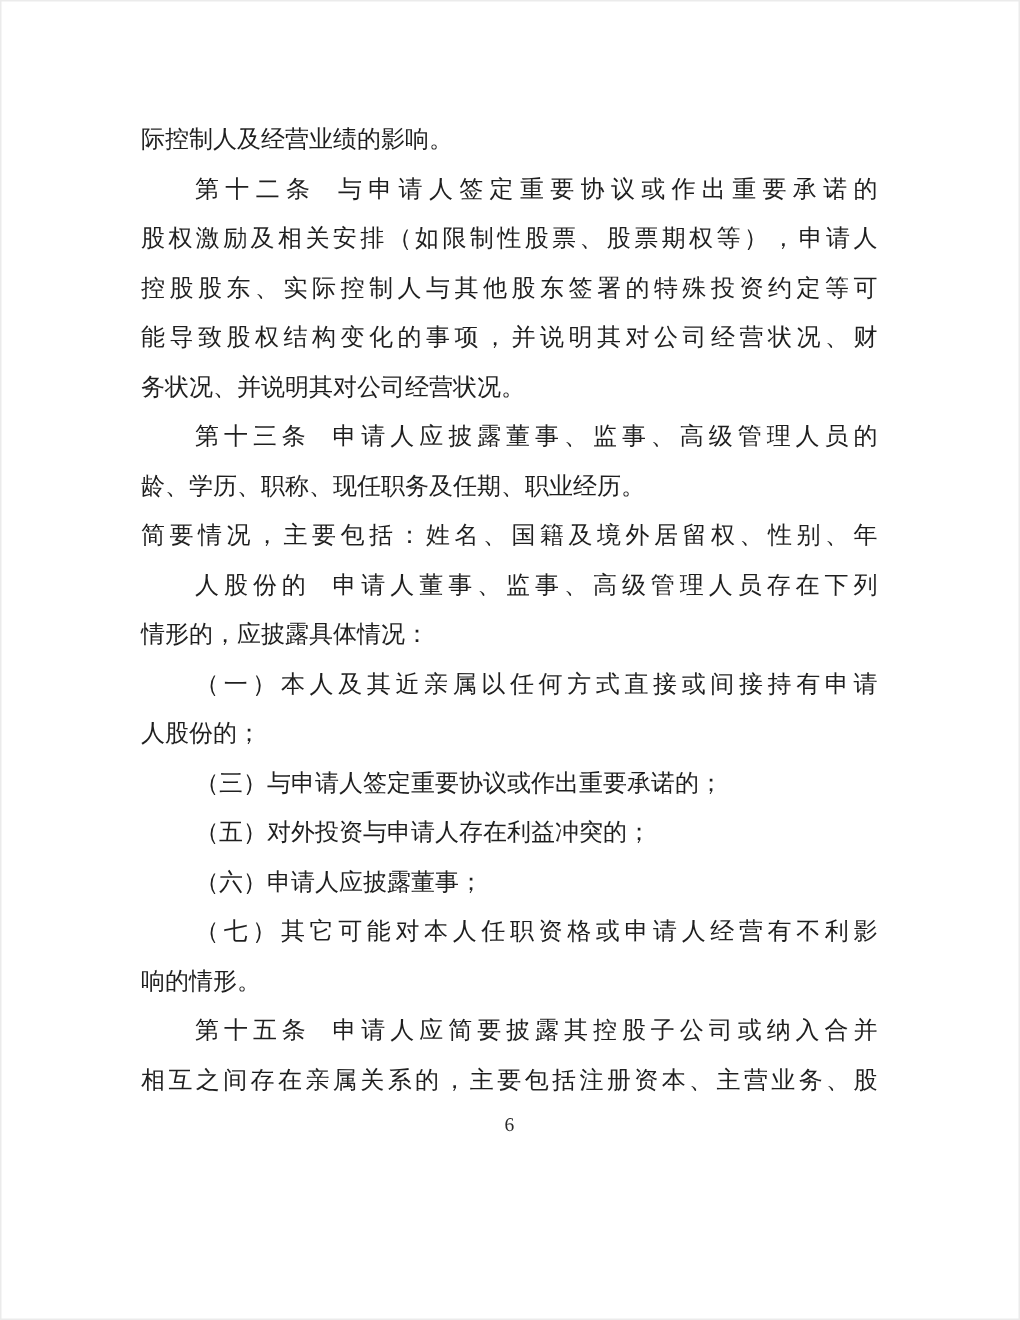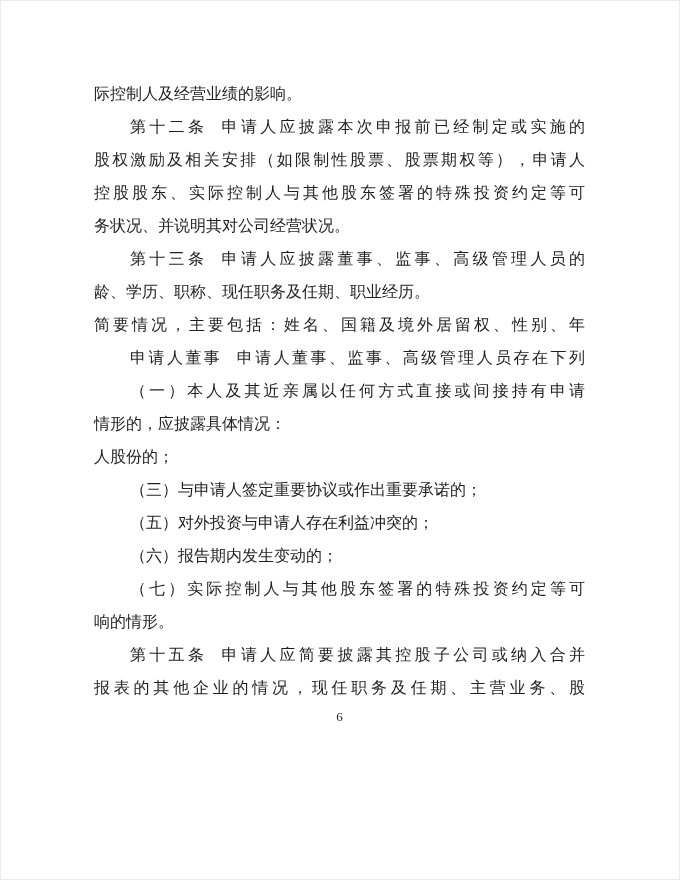--- a/index.html
+++ b/index.html
@@ -45,33 +45,34 @@
     font-size: 13px;
     color: #2a2a2a;
   }
 </style>
 </head>
 <body>
 
 <div class="page">
   <div class="body-text">
     <div class="line">际控制人及经营业绩的影响。</div>
-    <div class="line indent justify"><span class="art">第十二条</span><span>申请人应披露本次申报前已经制定或实施的</span></div>
+    <div class="line indent justify"><span class="art">第十二条</span><span>与申请人签定重要协议或作出重要承诺的</span></div>
     <div class="line justify">股权激励及相关安排（如限制性股票、股票期权等），申请人</div>
     <div class="line justify">控股股东、实际控制人与其他股东签署的特殊投资约定等可</div>
+    <div class="line justify">能导致股权结构变化的事项，并说明其对公司经营状况、财</div>
     <div class="line">务状况、并说明其对公司经营状况。</div>
     <div class="line indent justify"><span class="art">第十三条</span><span>申请人应披露董事、监事、高级管理人员的</span></div>
     <div class="line">龄、学历、职称、现任职务及任期、职业经历。</div>
     <div class="line justify">简要情况，主要包括：姓名、国籍及境外居留权、性别、年</div>
-    <div class="line indent justify"><span class="art">申请人董事</span><span>申请人董事、监事、高级管理人员存在下列</span></div>
+    <div class="line indent justify"><span class="art">人股份的</span><span>申请人董事、监事、高级管理人员存在下列</span></div>
+    <div class="line">情形的，应披露具体情况：</div>
     <div class="line indent justify">（一）本人及其近亲属以任何方式直接或间接持有申请</div>
-    <div class="line">情形的，应披露具体情况：</div>
     <div class="line">人股份的；</div>
     <div class="line indent">（三）与申请人签定重要协议或作出重要承诺的；</div>
     <div class="line indent">（五）对外投资与申请人存在利益冲突的；</div>
-    <div class="line indent">（六）报告期内发生变动的；</div>
-    <div class="line indent justify">（七）实际控制人与其他股东签署的特殊投资约定等可</div>
+    <div class="line indent">（六）申请人应披露董事；</div>
+    <div class="line indent justify">（七）其它可能对本人任职资格或申请人经营有不利影</div>
     <div class="line">响的情形。</div>
     <div class="line indent justify"><span class="art">第十五条</span><span>申请人应简要披露其控股子公司或纳入合并</span></div>
-    <div class="line justify">报表的其他企业的情况，现任职务及任期、主营业务、股</div>
+    <div class="line justify">相互之间存在亲属关系的，主要包括注册资本、主营业务、股</div>
   </div>
   <div class="footer">6</div>
 </div>
 
 </body></html>

